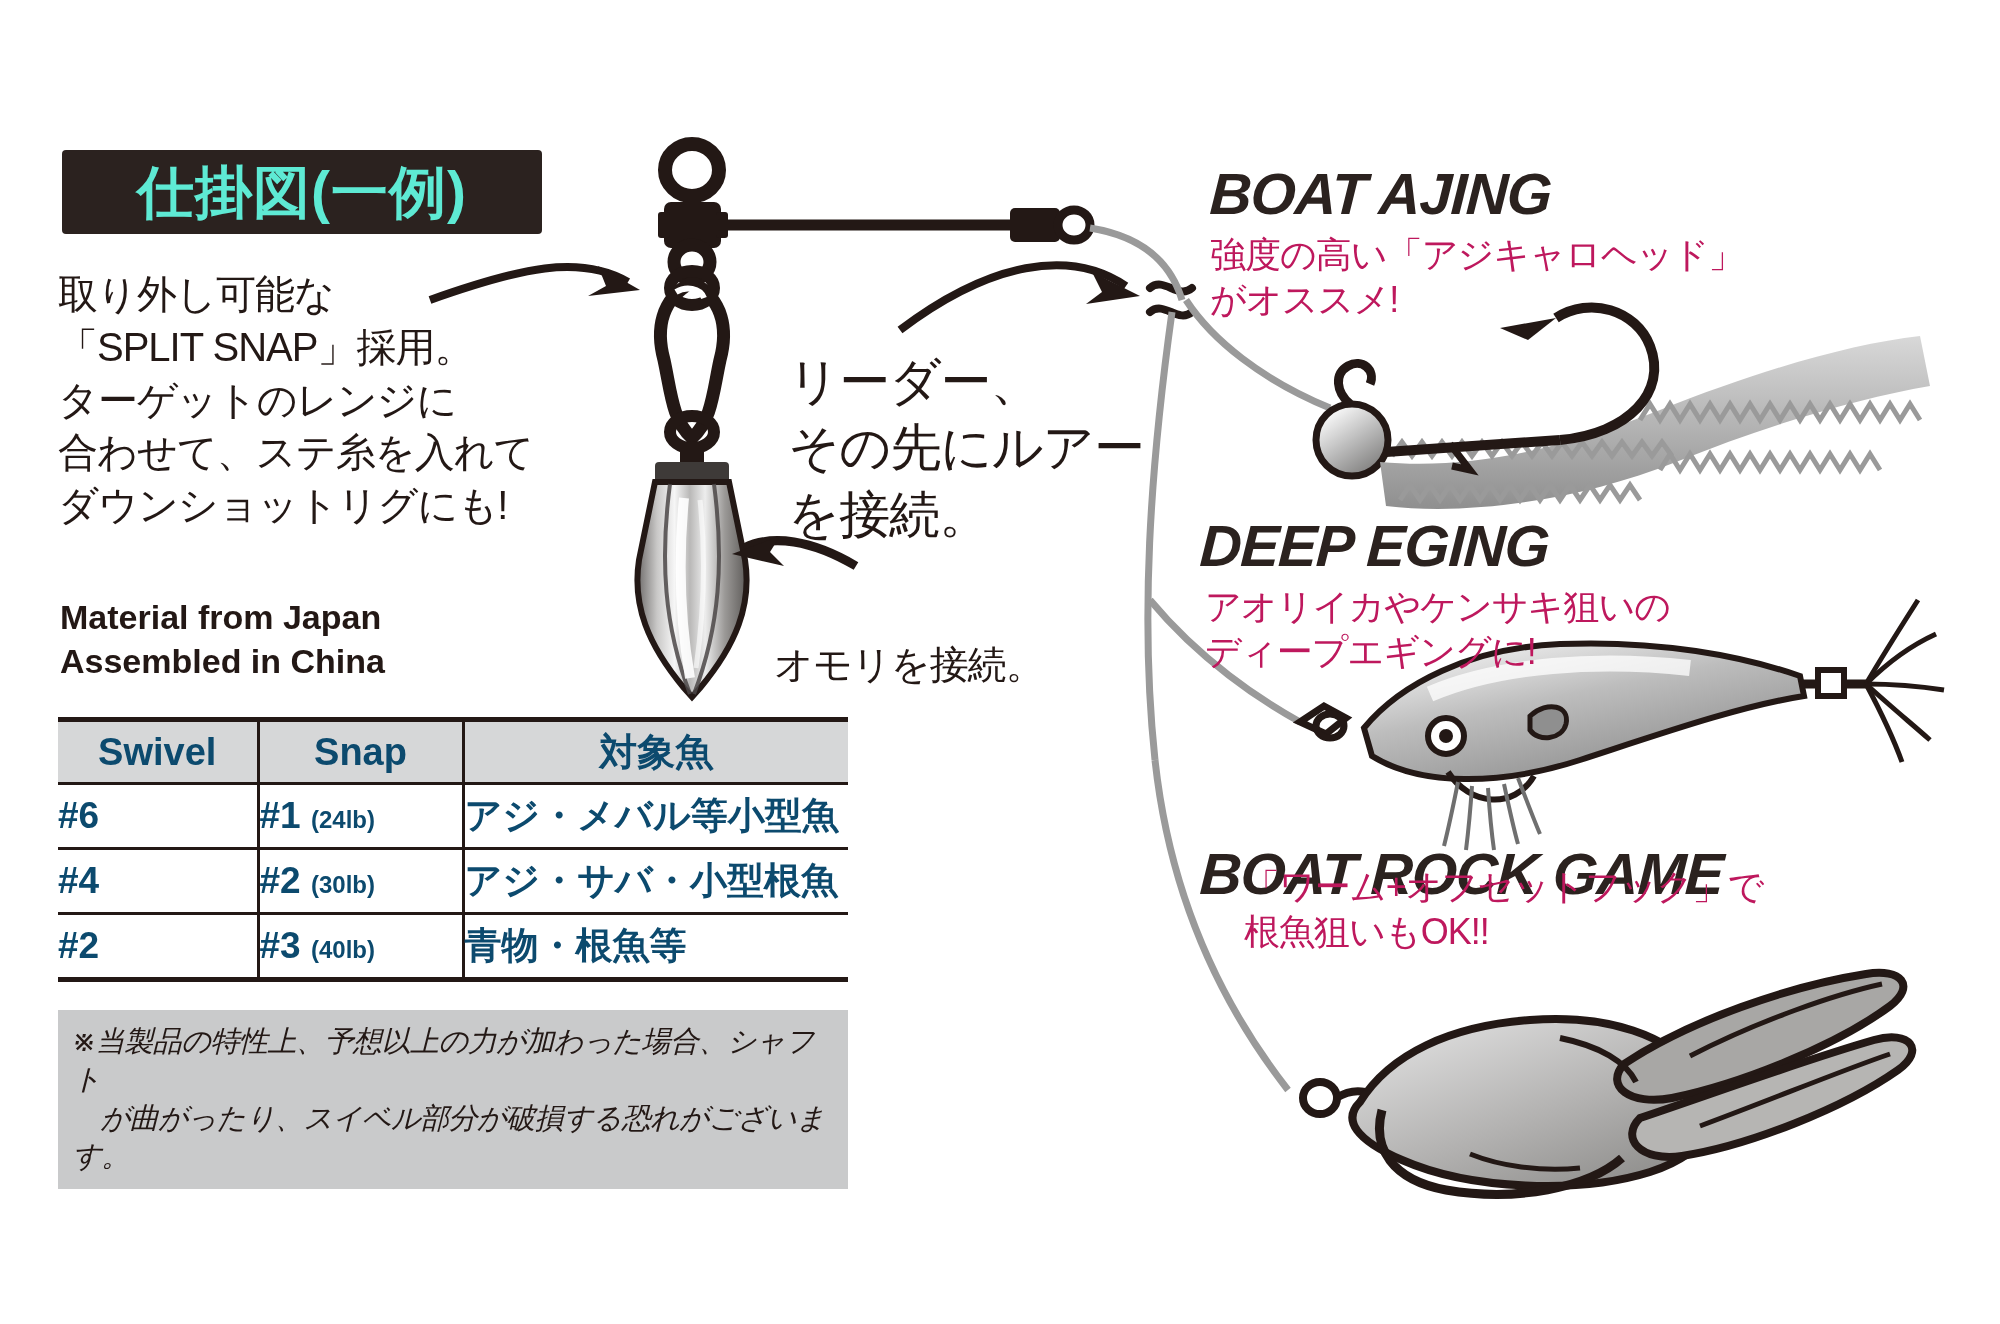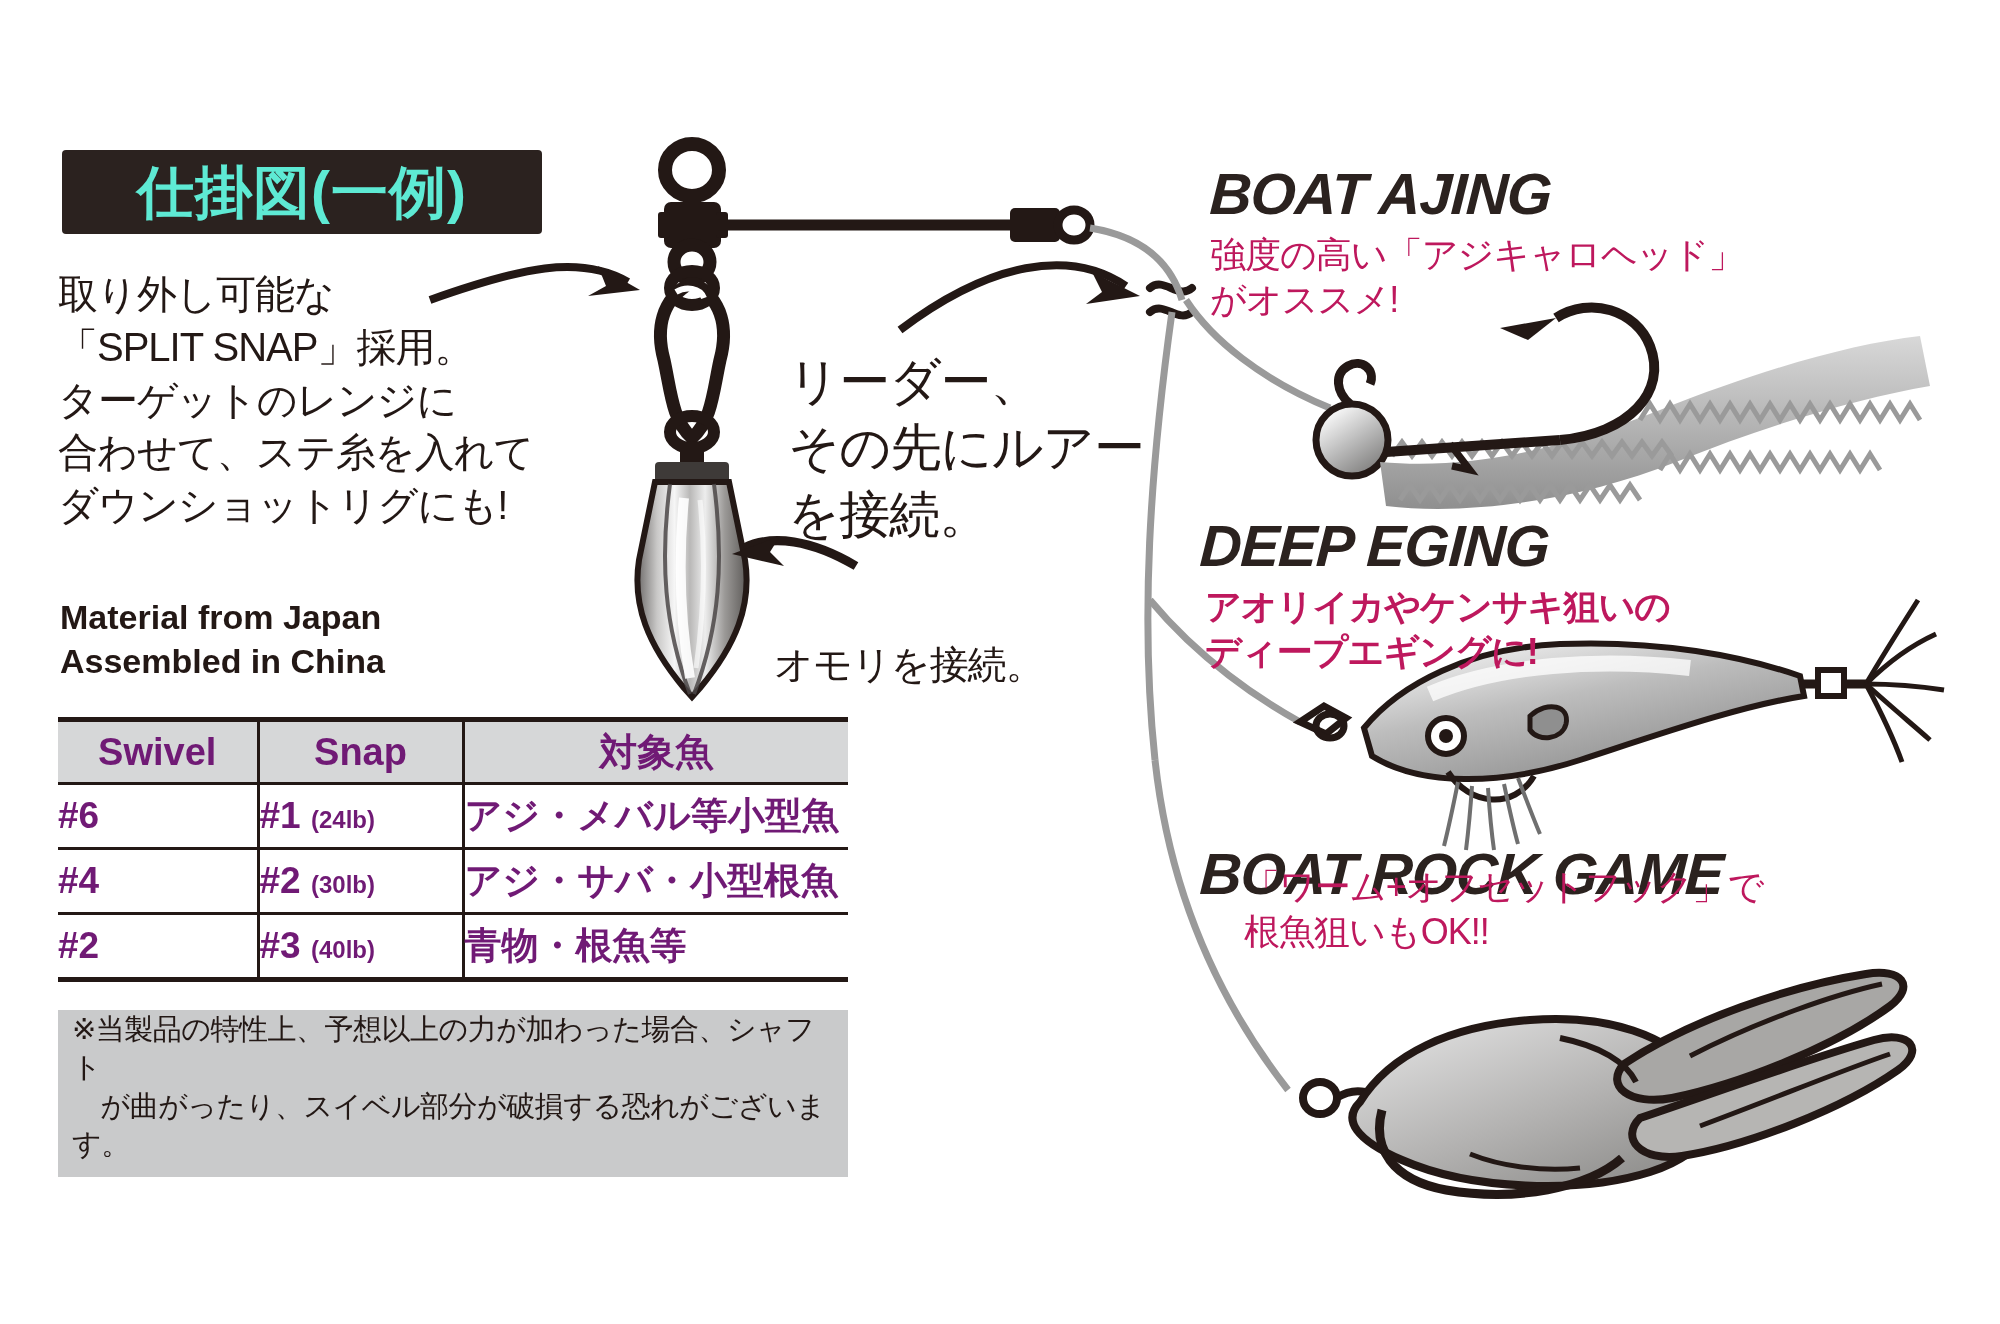--- a/index.html
+++ b/index.html
@@ -34,61 +34,61 @@
   }
 
   
   #spec-table{
     left:58px;top:717px;width:790px;
     border-collapse:collapse;
   }
   #spec-table td,#spec-table th{
     border-left:3px solid #231815;
     vertical-align:middle;
-    font-weight:bold;color:#701a75;
+    font-weight:bold;color:#0c4a6e;
     padding:0;
   }
   #spec-table thead th{
     background:#d6d7d8;height:60px;font-size:38px;
     border-top:5px solid #231815;border-bottom:3px solid #231815;
   }
   #spec-table tbody td{
     height:62px;font-size:37px;
     border-bottom:3px solid #231815;
   }
   #spec-table tbody tr:last-child td{border-bottom:5px solid #231815;}
   #spec-table th:first-child,#spec-table td:first-child{border-left:none;}
   #spec-table col.c1{width:200px;}
   #spec-table col.c2{width:205px;}
   #spec-table col.c3{width:385px;}
   .lbtxt{font-size:24px;}
 
   #note-box{
     left:58px;top:1010px;width:790px;
     background:#c9cacb;
-    padding:0 14px 14px 14px;
+    padding:12px 14px 14px 14px;
     box-sizing:border-box;
     font-size:29px;line-height:1.32;font-weight:500;
-    letter-spacing:-0.5px;white-space:pre-line;
+    letter-spacing:-0.5px;white-space:pre-line;font-style:italic;
   }
 
   
   .sect-h{
     font-size:58px;font-weight:bold;font-style:italic;
     letter-spacing:-1px;white-space:nowrap;color:#2b221f;
     transform:skewX(-3deg);
   }
   .sect-b{
     font-size:36px;font-weight:500;line-height:1.25;
     letter-spacing:-1px;white-space:pre-line;color:#be185d;
   }
   #sec-ajing-h{left:1210px;top:160px;}
   #sec-ajing-b{left:1210px;top:232px;}
   #sec-eging-h{left:1200px;top:512px;}
-  #sec-eging-b{left:1205px;top:584px;font-weight:bold;}
+  #sec-eging-b{left:1205px;top:584px;}
   #sec-rock-h{left:1200px;top:840px;}
   #sec-rock-b{left:1200px;top:864px;margin-left:44px;}
 
   svg{display:block;}
   #art{left:0;top:0;width:2000px;height:1324px;pointer-events:none;}
 </style>
 </head>
 <body>
 
 <svg id="art" class="abs" viewBox="0 0 2000 1324">

